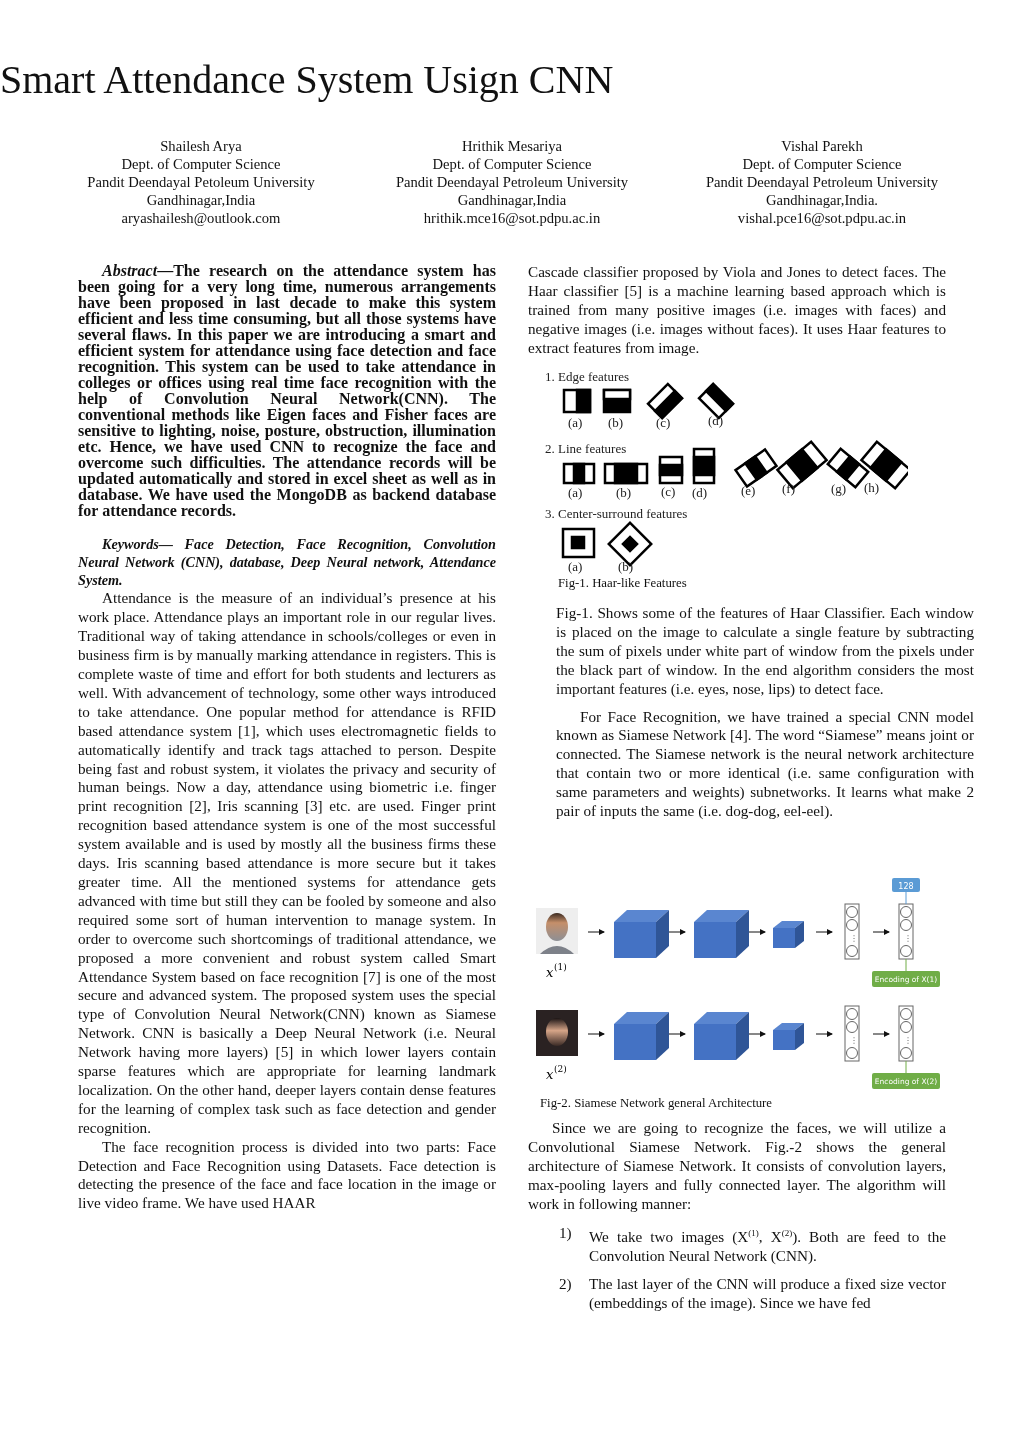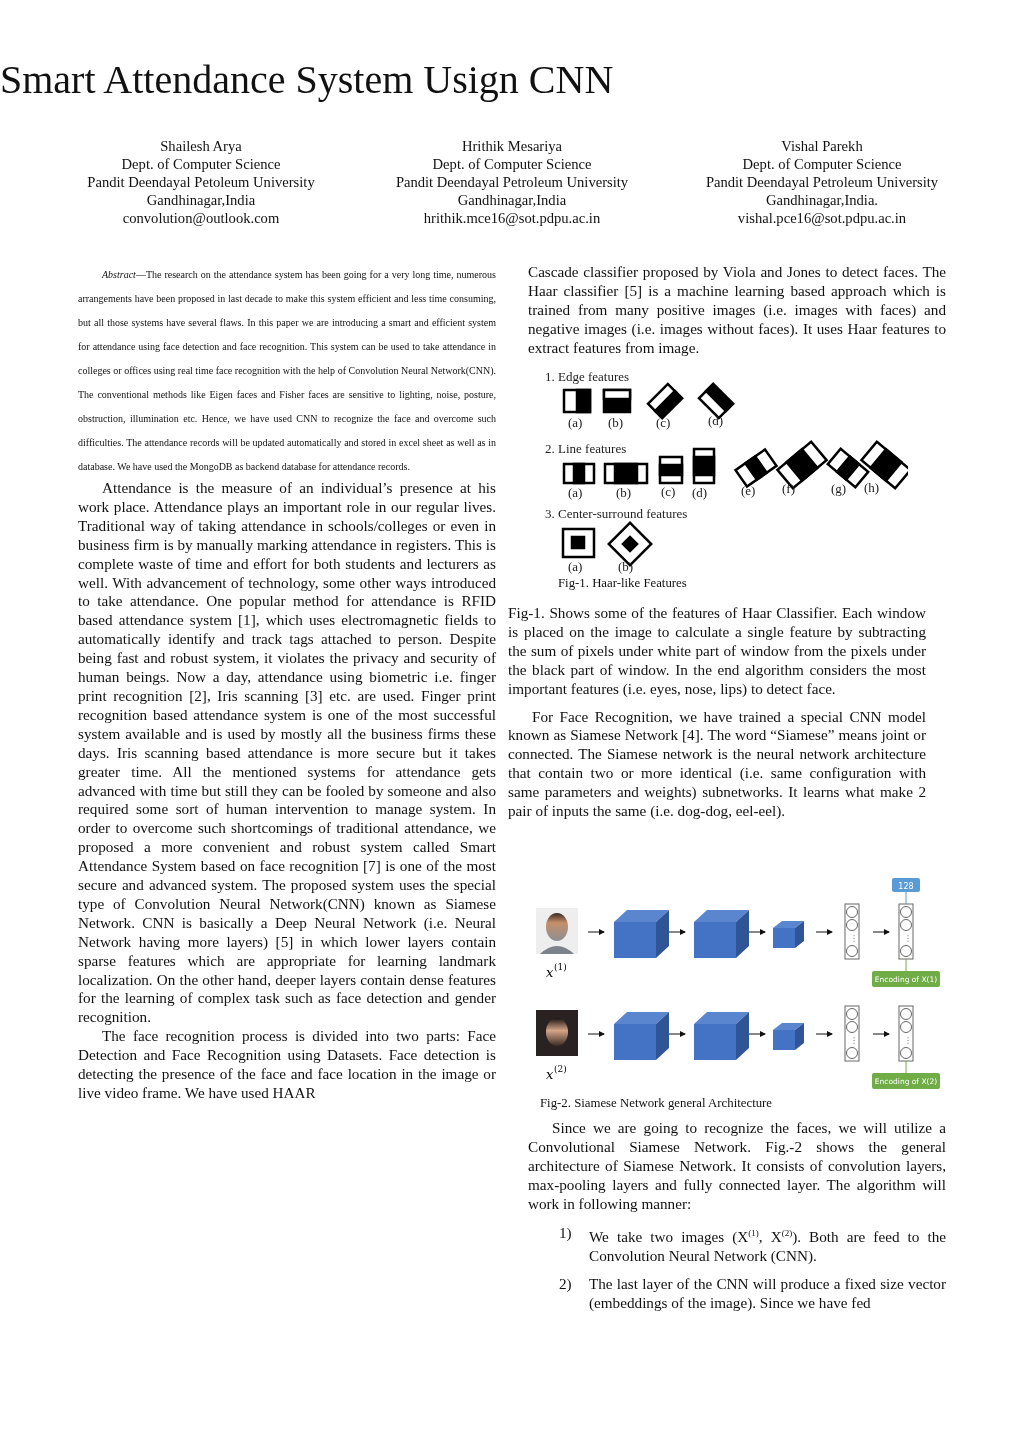--- a/index.html
+++ b/index.html
@@ -7,21 +7,21 @@
          font-family:"Liberation Serif", "DejaVu Serif", serif; color:#111; }
   .title { position:absolute; top:56px; left:0; width:880px; text-align:left;
            font-size:40px; line-height:48px; }
   .author { position:absolute; top:137px; width:300px; text-align:center;
             font-size:14.6px; line-height:18px; }
   .author div { white-space:nowrap; }
   .col { position:absolute; width:418px; font-size:15.2px; line-height:18.9px;
          text-align:justify; }
   .col p { margin:0; }
   .indent { text-indent:24px; }
-  .abstract { font-size:10px; line-height:24px; font-weight:normal; }
+  .abstract { font-size:16px; line-height:16px; font-weight:bold; }
   .abstract i { font-style:italic; }
   .kw { font-size:14.2px; line-height:17.8px; font-weight:bold; font-style:italic; }
   .sec { text-align:center; font-size:14.6px; letter-spacing:0.2px; }
   .sc-big { font-size:14.6px; }
   .sc-small { font-size:11.5px; }
   .caption { font-size:12.8px; line-height:16px; text-align:left; }
   .fig1 { position:absolute; left:528px; top:364px; width:380px; height:210px; }
   .fig2 { position:absolute; left:532px; top:870px; width:420px; height:230px; }
   .list-item { position:relative; padding-left:61px; margin-top:10px; }
   .list-num { position:absolute; left:31px; top:0; }
@@ -29,39 +29,40 @@
 </head>
 <body>
 
 <div class="title">Smart Attendance System Usign CNN</div>
 
 <div class="author" style="left:51px;">
   <div>Shailesh Arya</div>
   <div>Dept. of Computer Science</div>
   <div>Pandit Deendayal Petoleum University</div>
   <div>Gandhinagar,India</div>
-  <div>convolution@outlook.com</div>
+  <div>aryashailesh@outlook.com</div>
 </div>
 <div class="author" style="left:362px;">
   <div>Hrithik Mesariya</div>
   <div>Dept. of Computer Science</div>
   <div>Pandit Deendayal Petroleum University</div>
   <div>Gandhinagar,India</div>
   <div>hrithik.mce16@sot.pdpu.ac.in</div>
 </div>
 <div class="author" style="left:672px;">
   <div>Vishal Parekh</div>
   <div>Dept. of Computer Science</div>
   <div>Pandit Deendayal Petroleum University</div>
   <div>Gandhinagar,India.</div>
   <div>vishal.pce16@sot.pdpu.ac.in</div>
 </div>
 
 <div class="col" style="left:78px; top:263px;">
   <p class="abstract indent"><i>Abstract</i><span>—The research on the attendance system has been going for a very long time, numerous arrangements have been proposed in last decade to make this system efficient and less time consuming, but all those systems have several flaws. In this paper we are introducing a smart and efficient system for attendance using face detection and face recognition. This system can be used to take attendance in colleges or offices using real time face recognition with the help of Convolution Neural Network(CNN). The conventional methods like Eigen faces and Fisher faces are sensitive to lighting, noise, posture, obstruction, illumination etc. Hence, we have used CNN to recognize the face and overcome such difficulties. The attendance records will be updated automatically and stored in excel sheet as well as in database. We have used the MongoDB as backend database for attendance records.</span></p>
+  <p class="kw indent" style="margin-top:17px;"><span>Keywords</span><span>— Face Detection, Face Recognition, Convolution Neural Network (CNN), database, Deep Neural network, Attendance System.</span></p>
   <p class="indent">Attendance is the measure of an individual’s presence at his work place. Attendance plays an important role in our regular lives. Traditional way of taking attendance in schools/colleges or even in business firm is by manually marking attendance in registers. This is complete waste of time and effort for both students and lecturers as well. With advancement of technology, some other ways introduced to take attendance. One popular method for attendance is RFID based attendance system [1], which uses electromagnetic fields to automatically identify and track tags attached to person. Despite being fast and robust system, it violates the privacy and security of human beings. Now a day, attendance using biometric i.e. finger print recognition [2], Iris scanning [3] etc. are used. Finger print recognition based attendance system is one of the most successful system available and is used by mostly all the business firms these days. Iris scanning based attendance is more secure but it takes greater time. All the mentioned systems for attendance gets advanced with time but still they can be fooled by someone and also required some sort of human intervention to manage system. In order to overcome such shortcomings of traditional attendance, we proposed a more convenient and robust system called Smart Attendance System based on face recognition [7] is one of the most secure and advanced system. The proposed system uses the special type of Convolution Neural Network(CNN) known as Siamese Network. CNN is basically a Deep Neural Network (i.e. Neural Network having more layers) [5] in which lower layers contain sparse features which are appropriate for learning landmark localization. On the other hand, deeper layers contain dense features for the learning of complex task such as face detection and gender recognition.</p>
   <p class="indent" style="margin-top:0;">The face recognition process is divided into two parts: Face Detection and Face Recognition using Datasets. Face detection is detecting the presence of the face and face location in the image or live video frame. We have used HAAR</p>
 </div>
 
 <div class="col" style="left:528px; top:263px;">
   <p>Cascade classifier proposed by Viola and Jones to detect faces. The Haar classifier [5] is a machine learning based approach which is trained from many positive images (i.e. images with faces) and negative images (i.e. images without faces). It uses Haar features to extract features from image.</p>
 </div>
 
 <div class="fig1">
   <svg width="380" height="210" viewBox="0 0 380 210">
@@ -152,21 +153,21 @@
         </g>
     </g>
     <g font-family="Liberation Serif, serif" font-size="13" fill="#222">
       <text x="40" y="207">(a)</text>
       <text x="90" y="207">(b)</text>
     </g>
   </svg>
 </div>
 <div class="caption" style="position:absolute; left:558px; top:575px;">Fig-1. Haar-like Features</div>
 
-<div class="col" style="left:508px; top:604px;">
+<div class="col" style="left:556px; top:604px;">
   <p>Fig-1. Shows some of the features of Haar Classifier. Each window is placed on the image to calculate a single feature by subtracting the sum of pixels under white part of window from the pixels under the black part of window. In the end algorithm considers the most important features (i.e. eyes, nose, lips) to detect face.</p>
   <p class="indent" style="margin-top:9px;">For Face Recognition, we have trained a special CNN model known as Siamese Network [4]. The word “Siamese” means joint or connected. The Siamese network is the neural network architecture that contain two or more identical (i.e. same configuration with same parameters and weights) subnetworks. It learns what make 2 pair of inputs the same (i.e. dog-dog, eel-eel).</p>
 </div>
 
 <div class="fig2">
   <svg width="420" height="230" viewBox="0 0 420 230">
     <defs>
       <marker id="arr" markerWidth="6" markerHeight="6" refX="5" refY="3" orient="auto">
           <path d="M0,0 L6,3 L0,6 z" fill="#111"></path>
         </marker>

